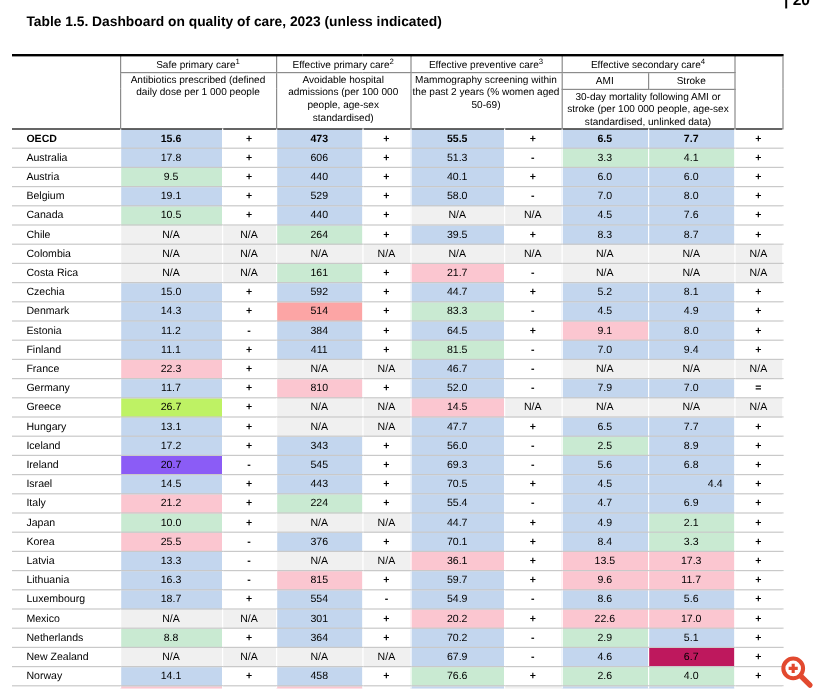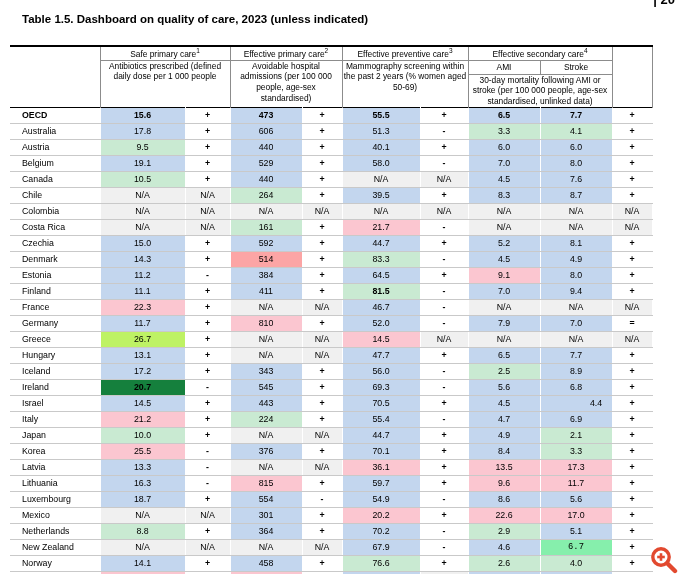--- a/index.html
+++ b/index.html
@@ -234,21 +234,21 @@
           <td style="background-color: rgb(251, 198, 208);">9.1</td>
           <td style="background-color: rgb(195, 214, 238);">8.0</td>
           <td class="sym">+</td>
         </tr>
         <tr>
           <td class="country">Finland</td>
           <td style="background-color: rgb(195, 214, 238);">11.1</td>
           <td class="sym">+</td>
           <td style="background-color: rgb(195, 214, 238);">411</td>
           <td class="sym">+</td>
-          <td style="background-color: rgb(201, 234, 210); font-weight: bold;">81.5</td>
+          <td style="background-color: rgb(201, 234, 210);">81.5</td>
           <td class="sym">-</td>
           <td style="background-color: rgb(195, 214, 238);">7.0</td>
           <td style="background-color: rgb(195, 214, 238);">9.4</td>
           <td class="sym">+</td>
         </tr>
         <tr>
           <td class="country">France</td>
           <td style="background-color: rgb(251, 198, 208);">22.3</td>
           <td class="sym">+</td>
           <td style="background-color: rgb(240, 240, 240);">N/A</td>
@@ -302,21 +302,21 @@
           <td style="background-color: rgb(195, 214, 238);">343</td>
           <td class="sym">+</td>
           <td style="background-color: rgb(195, 214, 238);">56.0</td>
           <td class="sym">-</td>
           <td style="background-color: rgb(201, 234, 210);">2.5</td>
           <td style="background-color: rgb(195, 214, 238);">8.9</td>
           <td class="sym">+</td>
         </tr>
         <tr>
           <td class="country">Ireland</td>
-          <td style="background-color: #15803d; font-weight: bold;">20.7</td>
+          <td style="background-color: #8b5cf6;">20.7</td>
           <td class="sym">-</td>
           <td style="background-color: rgb(195, 214, 238);">545</td>
           <td class="sym">+</td>
           <td style="background-color: rgb(195, 214, 238);">69.3</td>
           <td class="sym">-</td>
           <td style="background-color: rgb(195, 214, 238);">5.6</td>
           <td style="background-color: rgb(195, 214, 238);">6.8</td>
           <td class="sym">+</td>
         </tr>
         <tr>
@@ -429,21 +429,21 @@
         </tr>
         <tr>
           <td class="country">New Zealand</td>
           <td style="background-color: rgb(240, 240, 240);">N/A</td>
           <td style="background-color: rgb(240, 240, 240);">N/A</td>
           <td style="background-color: rgb(240, 240, 240);">N/A</td>
           <td style="background-color: rgb(240, 240, 240);">N/A</td>
           <td style="background-color: rgb(195, 214, 238);">67.9</td>
           <td class="sym">-</td>
           <td style="background-color: rgb(195, 214, 238);">4.6</td>
-          <td style="background-color: #86efac; font-family: Liberation Mono, monospace;">6.7</td>
+          <td style="background-color: #be185d;">6.7</td>
           <td class="sym">+</td>
         </tr>
         <tr>
           <td class="country">Norway</td>
           <td style="background-color: rgb(195, 214, 238);">14.1</td>
           <td class="sym">+</td>
           <td style="background-color: rgb(195, 214, 238);">458</td>
           <td class="sym">+</td>
           <td style="background-color: rgb(201, 234, 210);">76.6</td>
           <td class="sym">+</td>

